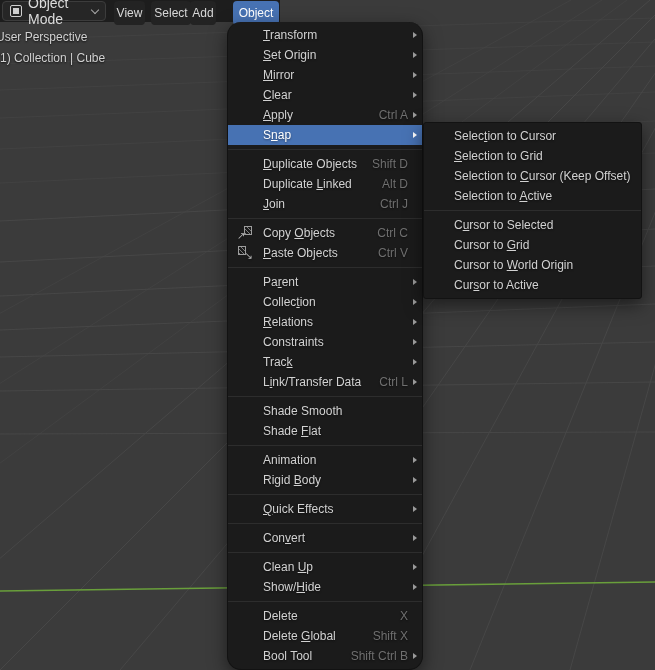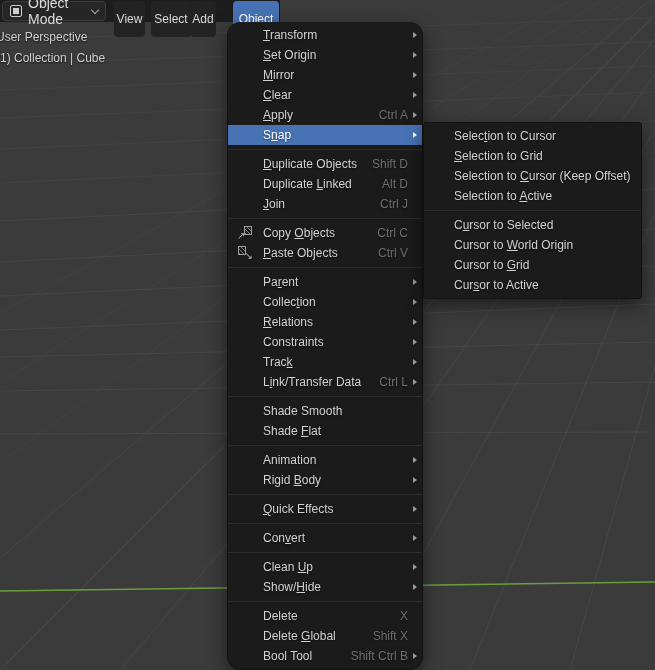--- a/index.html
+++ b/index.html
@@ -24,21 +24,21 @@
   #mode-btn{
     position:absolute;left:2px;top:1px;width:104px;height:20px;box-sizing:border-box;
     background:#262626;border:1px solid #3c3c3c;border-radius:4px;
     display:flex;align-items:center;gap:6px;padding:0 7px;color:#dcdcdc;font-size:14px;cursor:default;
   }
   .obj-icon{position:relative;width:10px;height:10px;border:1px solid #cfcfcf;border-radius:2px;flex:none;}
   .obj-icon::after{content:"";position:absolute;left:2px;top:2px;right:2px;bottom:2px;background:#cfcfcf;}
   .chev{width:5px;height:5px;border-right:1.5px solid #a8a8a8;border-bottom:1.5px solid #a8a8a8;
         transform:rotate(45deg);margin-left:auto;margin-top:-2px;flex:none;}
   .menu-btn{
-    position:absolute;top:1px;height:36px;border-radius:4px;background:#232323;
+    position:absolute;top:1px;height:24px;border-radius:4px;background:#232323;
     color:#d8d8d8;font-size:12px;display:flex;align-items:center;justify-content:center;cursor:default;
   }
   .menu-btn.active{background:var(--accent,#4772b3);color:#ffffff;}
   
   .menu-panel{
     position:absolute;background:var(--menu-bg,#1b1b1b);border:1px solid #121212;box-sizing:border-box;
     padding:3px 0;font-size:12px;color:#d2d2d2;box-shadow:0 6px 18px rgba(0,0,0,.5);
   }
   #object-menu{left:227px;top:22px;width:196px;height:648px;border-top:none;overflow:hidden;border-radius:14px;}
   #snap-submenu{left:423px;top:122px;width:219px;border-radius:3px;}
@@ -335,30 +335,30 @@
   <div class="sep"></div>
 <div class="mi">
     
     
     <span class="mi-label"><span class="pre">C</span><span class="key">u</span><span class="post">rsor to Selected</span></span>
     
   </div>
       <div class="mi">
     
     
+    <span class="mi-label"><span class="pre">Cursor to </span><span class="key">G</span><span class="post">rid</span></span>
+    
+  </div>
+      <div class="mi">
+    
+    
     <span class="mi-label"><span class="pre">Cursor to </span><span class="key">W</span><span class="post">orld Origin</span></span>
     
   </div>
       <div class="mi">
     
     
-    <span class="mi-label"><span class="pre">Cursor to </span><span class="key">G</span><span class="post">rid</span></span>
-    
-  </div>
-      <div class="mi">
-    
-    
     <span class="mi-label"><span class="pre">Cur</span><span class="key">s</span><span class="post">or to Active</span></span>
     
   </div>
     </div>
 
 </div>
 
 </body></html>

